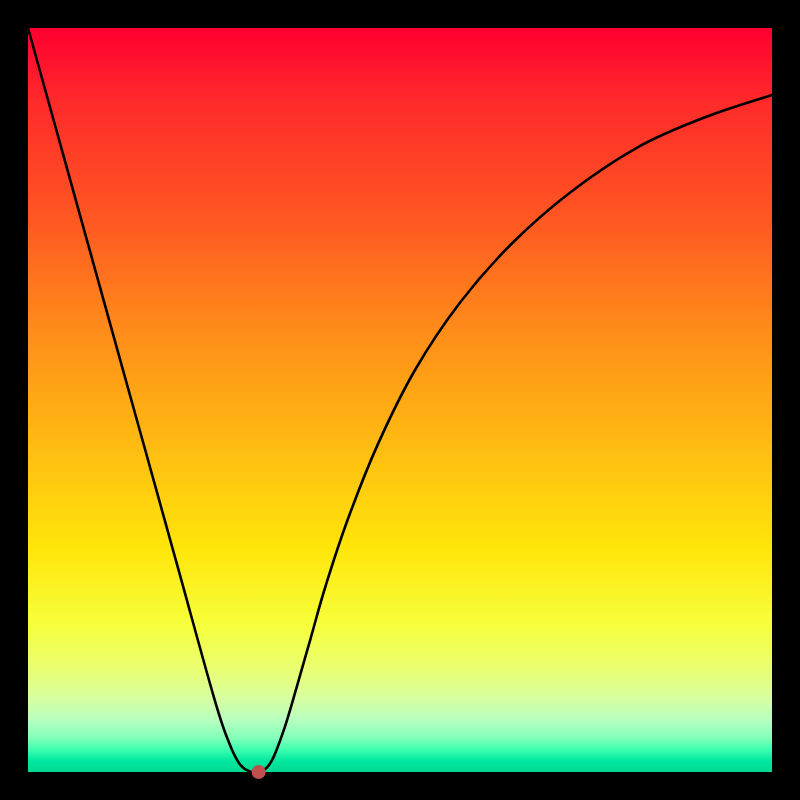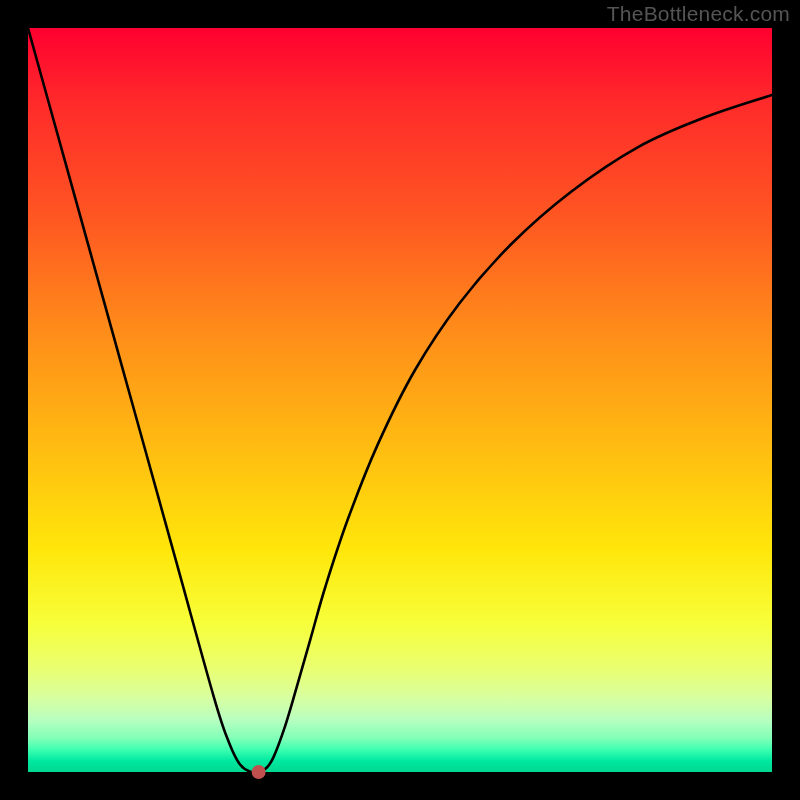--- a/index.html
+++ b/index.html
@@ -60,20 +60,19 @@
   }
   .marker {
     fill: #c0504d;
     stroke: none;
   }
 </style>
 </head>
 <body>
 
 <div class="frame">
-  <div class="watermark">TheBottleneck.com</div>
   <div class="plot">
     <svg class="curve" viewBox="0 0 744 744">
       <path id="curve-path" fill="none" stroke="#000" stroke-width="2.6" stroke-linejoin="round" stroke-linecap="round" d="M 0.00 0.00 C 6.70 24.11, 23.81 85.71, 37.20 133.92 C 50.59 182.13, 61.01 219.63, 74.40 267.84 C 87.79 316.05, 98.21 353.55, 111.60 401.76 C 124.99 449.97, 135.41 487.47, 148.80 535.68 C 162.19 583.89, 176.63 637.46, 186.00 669.60 C 195.37 701.74, 196.19 702.19, 200.88 714.24 C 205.57 726.29, 208.02 731.20, 212.04 736.56 C 216.06 741.92, 219.85 742.66, 223.20 744.00 C 226.55 745.34, 227.96 744.67, 230.64 744.00 C 233.32 743.33, 235.40 742.96, 238.08 740.28 C 240.76 737.60, 242.17 736.49, 245.52 729.12 C 248.87 721.75, 252.66 711.41, 256.68 699.36 C 260.70 687.31, 263.15 678.23, 267.84 662.16 C 272.53 646.09, 277.36 628.83, 282.72 610.08 C 288.08 591.33, 290.90 579.43, 297.60 558.00 C 304.30 536.57, 310.55 516.48, 319.92 491.04 C 329.29 465.60, 337.63 443.42, 349.68 416.64 C 361.73 389.86, 372.15 367.68, 386.88 342.24 C 401.61 316.80, 414.11 298.05, 431.52 275.28 C 448.93 252.51, 463.51 235.85, 483.60 215.76 C 503.69 195.67, 520.35 181.09, 543.12 163.68 C 565.89 146.27, 585.97 132.43, 610.08 119.04 C 634.19 105.65, 652.93 98.65, 677.04 89.28 C 701.15 79.91, 731.95 70.98, 744.00 66.96"></path>
       <circle id="marker-dot" class="marker" cx="230.64" cy="744.00" r="7"></circle>
     </svg>
   </div>
 </div>
 
 </body></html>

